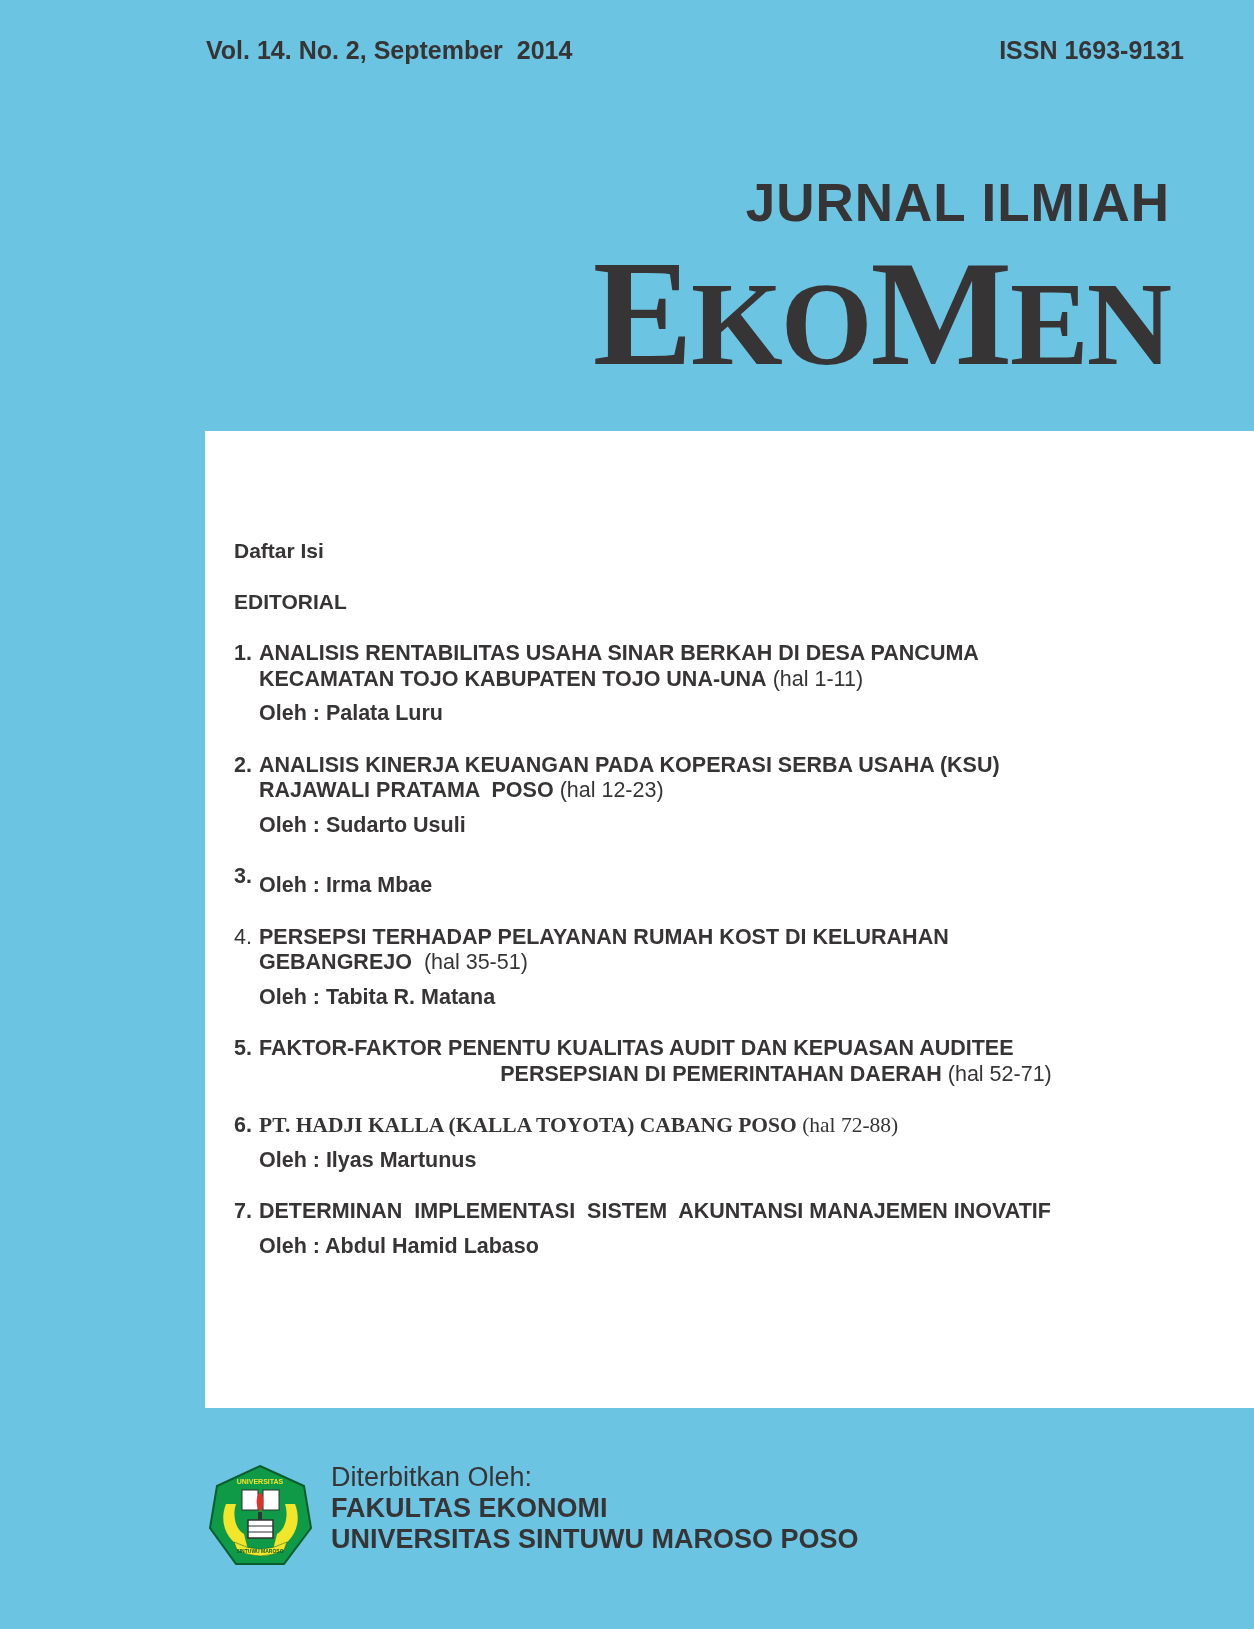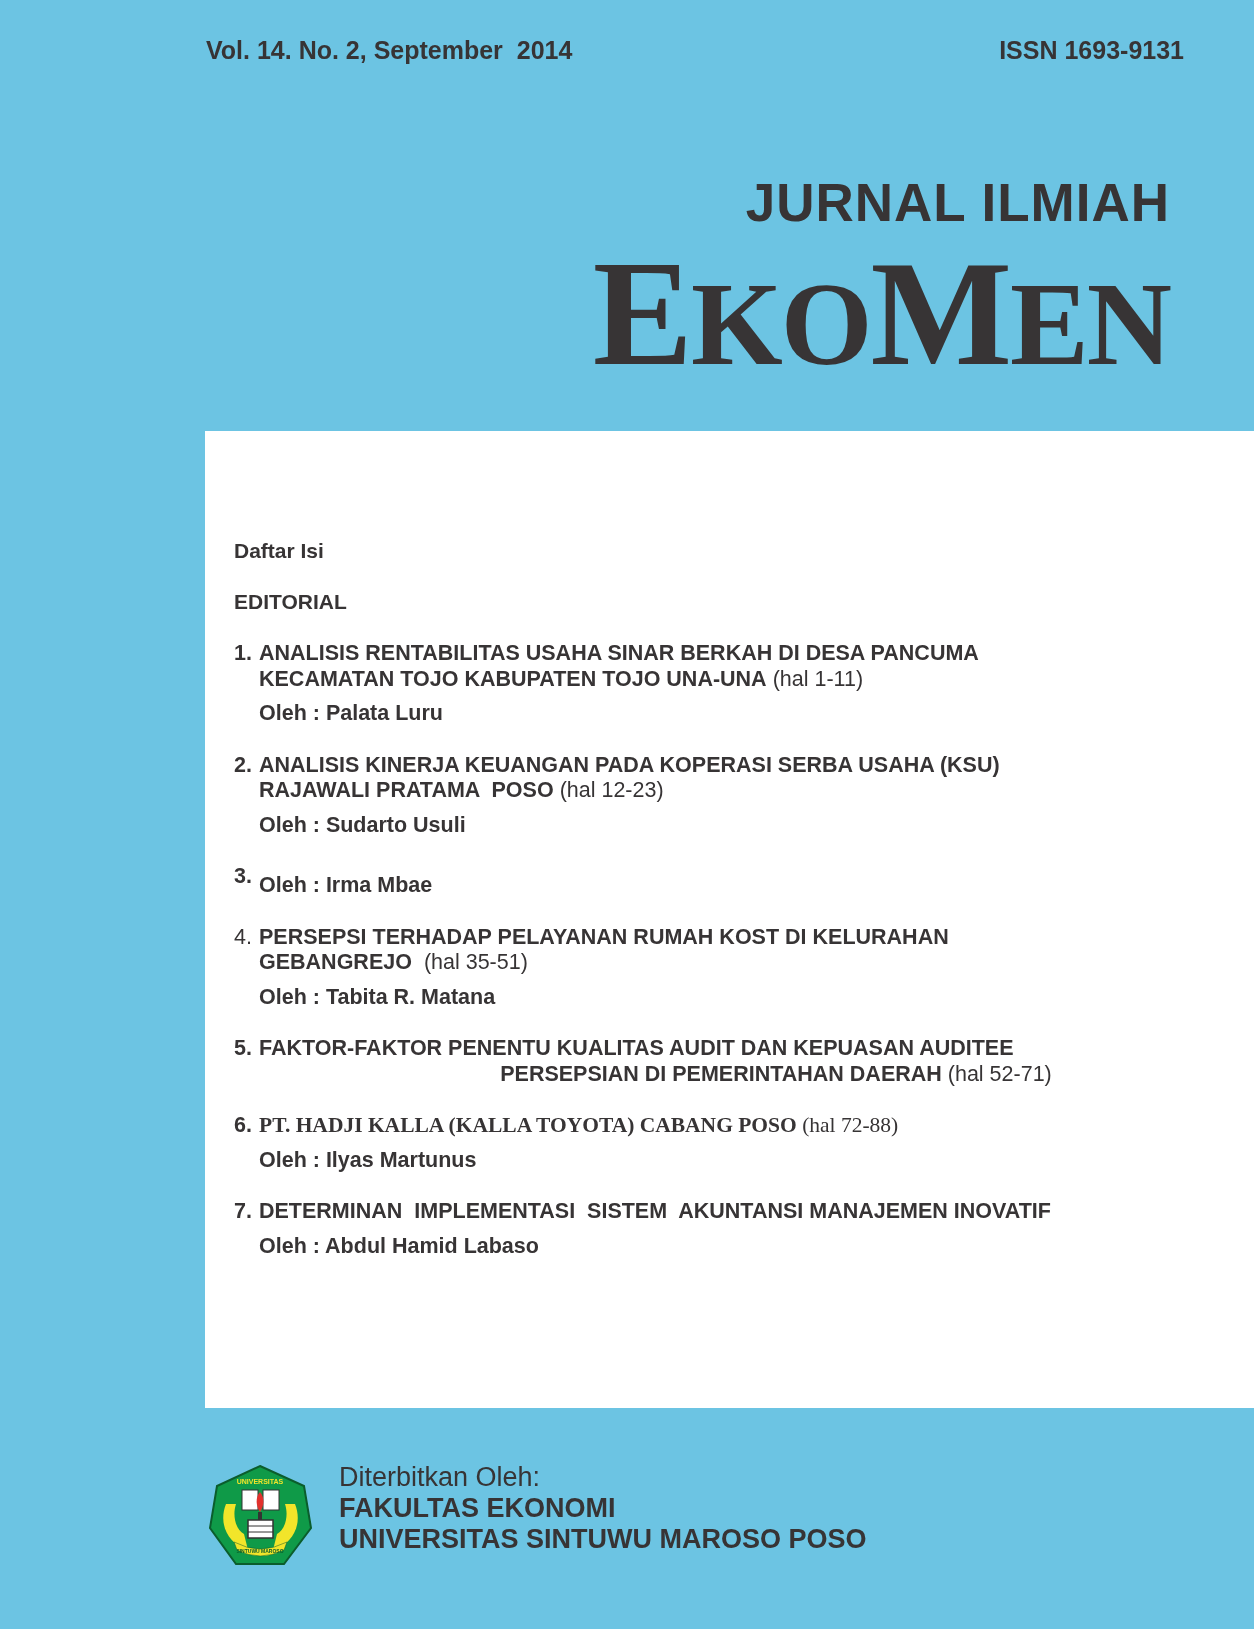--- a/index.html
+++ b/index.html
@@ -17,21 +17,21 @@
   .heading { font-size:21px; font-weight:bold; margin:0 0 27px 0; }
   .entry { margin-bottom:26px; font-size:21.5px; line-height:25.5px; }
   .entry .row { display:flex; }
   .entry .num { width:25px; flex:none; font-weight:bold; white-space:pre; }
   .entry .num.light { font-weight:normal; }
   .entry .body { flex:1; }
   .entry .title { font-weight:bold; }
   .entry .pages { font-weight:normal; }
   .entry .author { font-weight:bold;margin-top:9px; }
   .footer-logo { position:absolute; left:208px; top:1464px; width:105px; height:106px; }
-  .footer-text { position:absolute; left:331px; top:1462px; font-size:27px; line-height:31px;margin-left:8px; }
+  .footer-text { position:absolute; left:331px; top:1462px; font-size:27px; line-height:31px; }
   .footer-text .pub { font-weight:normal; }
   .footer-text .fac, .footer-text .uni { font-weight:bold; }
 </style>
 </head>
 <body>
 
 <div class="top-left">Vol. 14. No. 2, September  2014</div>
 <div class="top-right">ISSN 1693-9131</div>
 
 <div class="jurnal">JURNAL ILMIAH</div>

